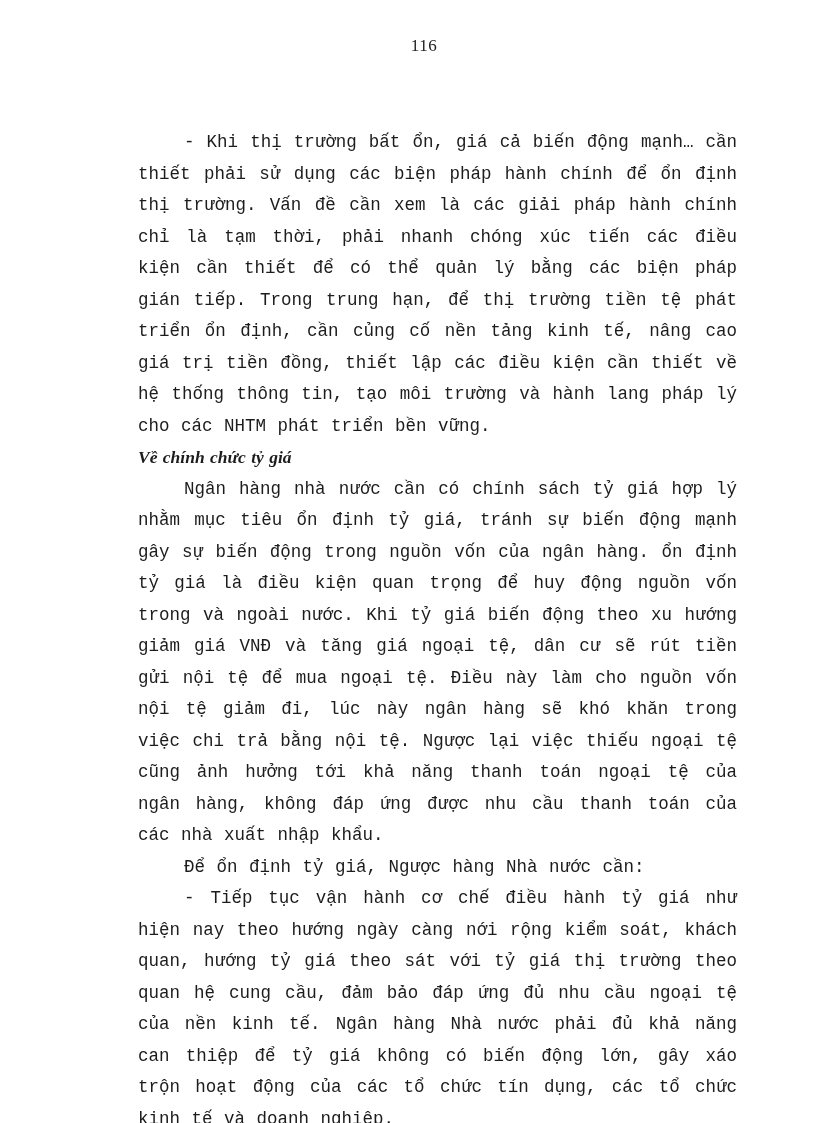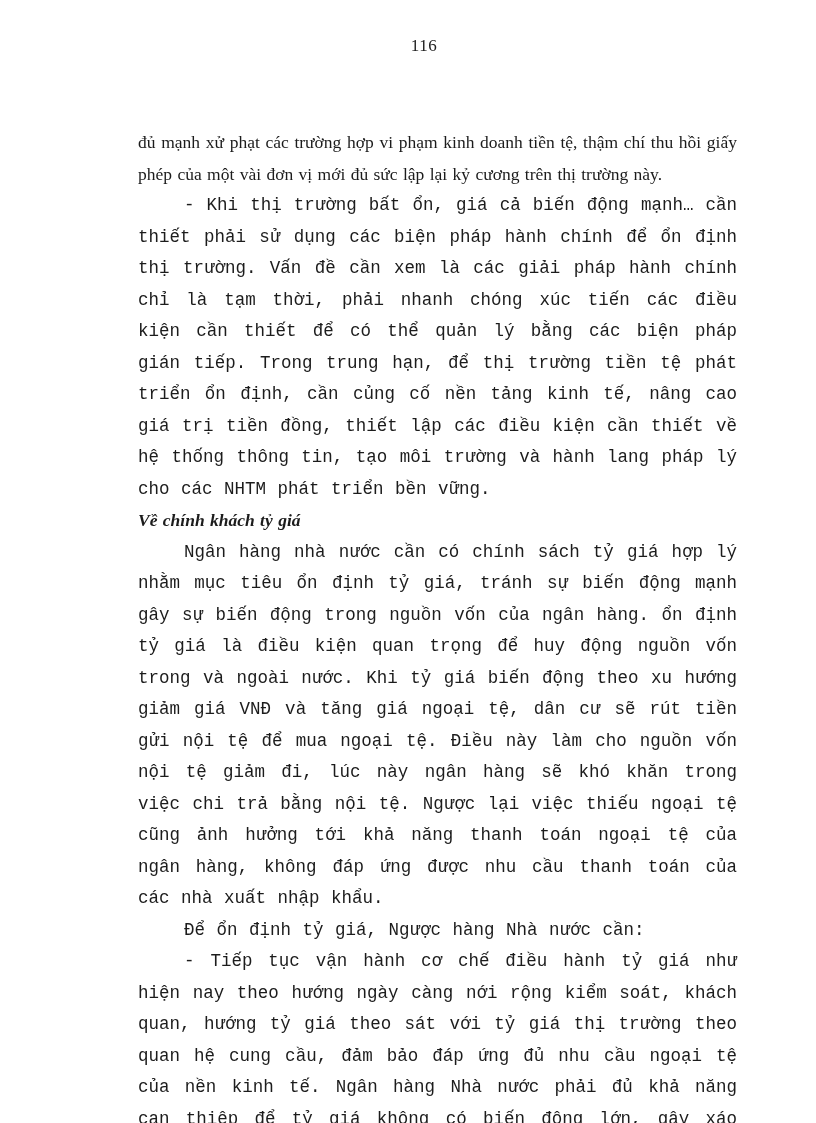--- a/index.html
+++ b/index.html
@@ -54,25 +54,24 @@
 </style>
 </head>
 <body>
 
 <div class="page">
 
   <div class="page-number">116</div>
 
   <div class="content">
 
-    <p>đủ mạnh xử phạt các trường hợp vi phạm kinh doanh tiền tệ, thậm chí thu hồi giấy phép của một vài đơn vị mới đủ sức lập lại kỷ cương trên thị trường này.</p>
 
     <p class="indent">- Khi thị trường bất ổn, giá cả biến động mạnh… cần thiết phải sử dụng các biện pháp hành chính để ổn định thị trường. Vấn đề cần xem là các giải pháp hành chính chỉ là tạm thời, phải nhanh chóng xúc tiến các điều kiện cần thiết để có thể quản lý bằng các biện pháp gián tiếp. Trong trung hạn, để thị trường tiền tệ phát triển ổn định, cần củng cố nền tảng kinh tế, nâng cao giá trị tiền đồng, thiết lập các điều kiện cần thiết về hệ thống thông tin, tạo môi trường và hành lang pháp lý cho các NHTM phát triển bền vững.</p>
 
-    <p class="heading">Về chính khách tỷ giá</p>
+    <p class="heading">Về chính chức tỷ giá</p>
 
     <p class="indent">Ngân hàng nhà nước cần có chính sách tỷ giá hợp lý nhằm mục tiêu ổn định tỷ giá, tránh sự biến động mạnh gây sự biến động trong nguồn vốn của ngân hàng. ổn định tỷ giá là điều kiện quan trọng để huy động nguồn vốn trong và ngoài nước. Khi tỷ giá biến động theo xu hướng giảm giá VNĐ và tăng giá ngoại tệ, dân cư sẽ rút tiền gửi nội tệ để mua ngoại tệ. Điều này làm cho nguồn vốn nội tệ giảm đi, lúc này ngân hàng sẽ khó khăn trong việc chi trả bằng nội tệ. Ngược lại việc thiếu ngoại tệ cũng ảnh hưởng tới khả năng thanh toán ngoại tệ của ngân hàng, không đáp ứng được nhu cầu thanh toán của các nhà xuất nhập khẩu.</p>
 
     <p class="indent">Để ổn định tỷ giá, Ngược hàng Nhà nước cần:</p>
 
     <p class="indent">- Tiếp tục vận hành cơ chế điều hành tỷ giá như hiện nay theo hướng ngày càng nới rộng kiểm soát, khách quan, hướng tỷ giá theo sát với tỷ giá thị trường theo quan hệ cung cầu, đảm bảo đáp ứng đủ nhu cầu ngoại tệ của nền kinh tế.  Ngân hàng Nhà nước phải đủ khả năng can thiệp để tỷ giá không có biến động lớn, gây xáo trộn hoạt động của các tổ chức tín dụng, các tổ chức kinh tế và doanh nghiệp.</p>
 
     <p class="indent">- Hoàn thiện các văn bản pháp quy về được lý ngoại hối.</p>
 
   </div>

